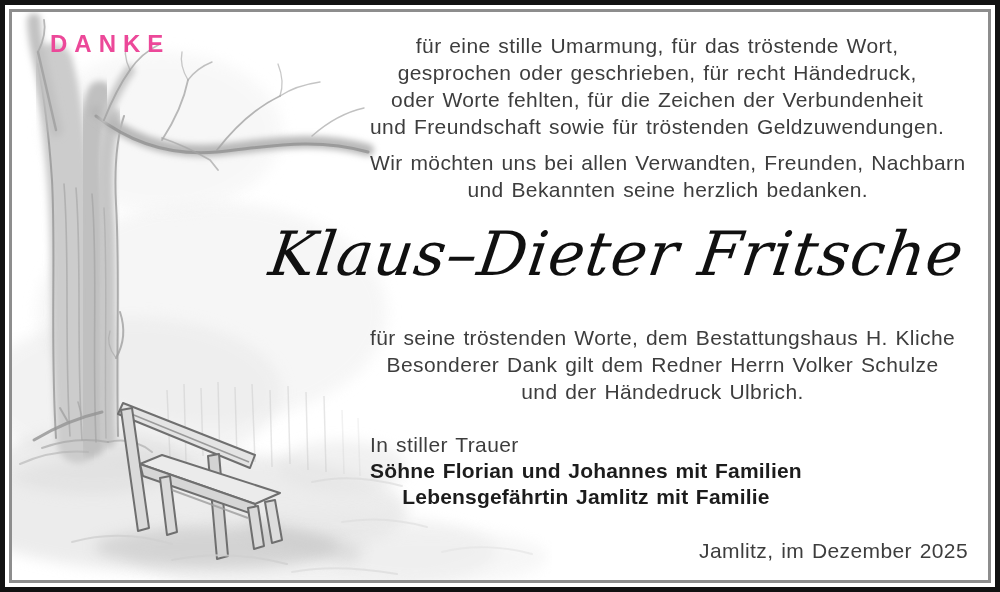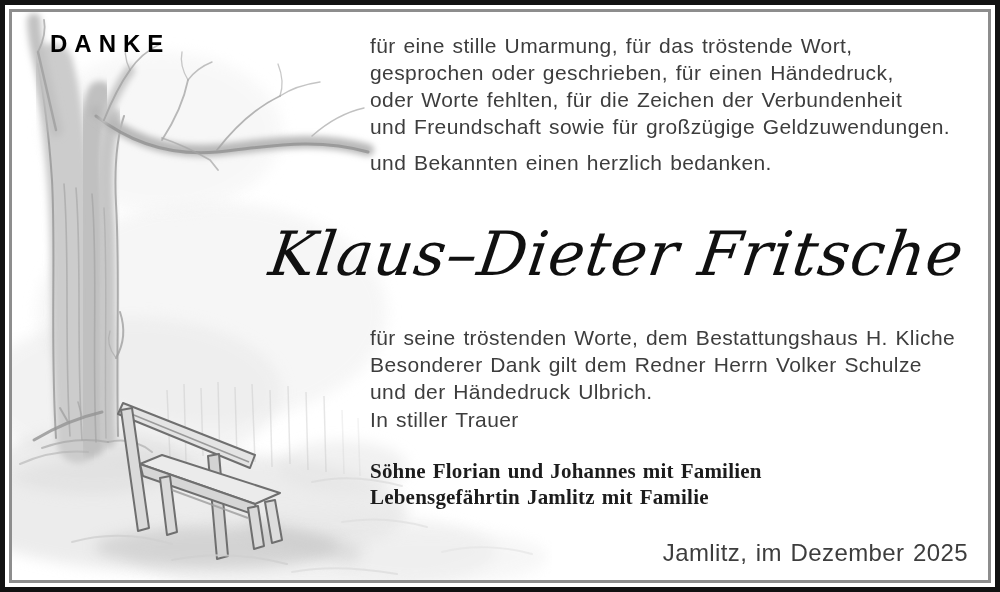--- a/index.html
+++ b/index.html
@@ -19,46 +19,46 @@
     position:relative;width:100%;height:100%;
     box-sizing:border-box;
     border:3px solid #8d8d8d;
     background:#ffffff;
     overflow:hidden;
   }
   .sketch{position:absolute;left:0;top:0;z-index:0;}
   .danke{
     position:absolute;left:38px;top:18px;z-index:2;
     font-size:24px;font-weight:bold;letter-spacing:7px;
-    color:#000000;
+    color:#ec4899;
   }
   .col{position:absolute;left:358px;top:0;width:606px;z-index:2;}
   .blk{position:absolute;left:0;margin:0;
     font-size:21px;line-height:27px;color:#3d3d3d;
-    letter-spacing:.4px;word-spacing:1.5px;}
+    letter-spacing:.4px;word-spacing:1.5px;text-align:center;}
   .blk .ln{display:block;}
   .b1{top:20px;}
   .b2{top:137px;}
   .b3{top:312px;}
-  .b4{top:394px;}
-  .b5{top:446px;font-weight:bold;color:#1c1c1c;line-height:26px;letter-spacing:.2px;font-family:Liberation Serif, serif;}
+  .b4{top:419px;}
+  .b5{top:446px;font-weight:bold;color:#1c1c1c;line-height:26px;letter-spacing:.2px;}
   .name{
     position:absolute;left:258px;top:196px;width:660px;z-index:2;
     text-align:center;
     font-family:"DejaVu Serif",serif;
     font-style:italic;
     font-size:61px;line-height:92px;
     color:#101010;
     transform:skewX(-8deg);
     letter-spacing:1px;
     white-space:nowrap;
   }
   .dateline{
     position:absolute;right:20px;top:527px;z-index:2;
-    font-size:24px;color:#3d3d3d;letter-spacing:.4px;word-spacing:1.5px;
+    font-size:21px;color:#3d3d3d;letter-spacing:.4px;word-spacing:1.5px;
   }
 </style>
 </head>
 <body>
 
 <div class="sheet">
  <div class="gap">
   <div class="inner">
 
     <svg class="sketch" width="540" height="568" viewBox="0 0 540 568" aria-hidden="true">
@@ -173,27 +173,28 @@
         <path d="M300,470 C330,463 360,466 390,474" stroke="#d5d5d5" stroke-width="2" opacity="0.55"></path>
       </g>
     </svg>
 
     <div class="danke">DANKE</div>
 
     <div class="col">
 
       <p class="blk b1">
         <span class="ln">für eine stille Umarmung, für das tröstende Wort,</span>
-        <span class="ln">gesprochen oder geschrieben, für einen Händedruck,</span>
+        <span class="ln">gesprochen oder geschrieben, für recht Händedruck,</span>
         <span class="ln">oder Worte fehlten, für die Zeichen der Verbundenheit</span>
-        <span class="ln">und Freundschaft sowie für großzügige Geldzuwendungen.</span>
+        <span class="ln">und Freundschaft sowie für tröstenden Geldzuwendungen.</span>
       </p>
 
       <p class="blk b2">
-        <span class="ln">und Bekannten einen herzlich bedanken.</span>
+        <span class="ln">Wir möchten uns bei allen Verwandten, Freunden, Nachbarn</span>
+        <span class="ln">und Bekannten seine herzlich bedanken.</span>
       </p>
 
       <p class="blk b3">
         <span class="ln">für seine tröstenden Worte, dem Bestattungshaus H. Kliche</span>
         <span class="ln">Besonderer Dank gilt dem Redner Herrn Volker Schulze</span>
         <span class="ln">und der Händedruck Ulbrich.</span>
       </p>
 
       <p class="blk b4">In stiller Trauer</p>
 

